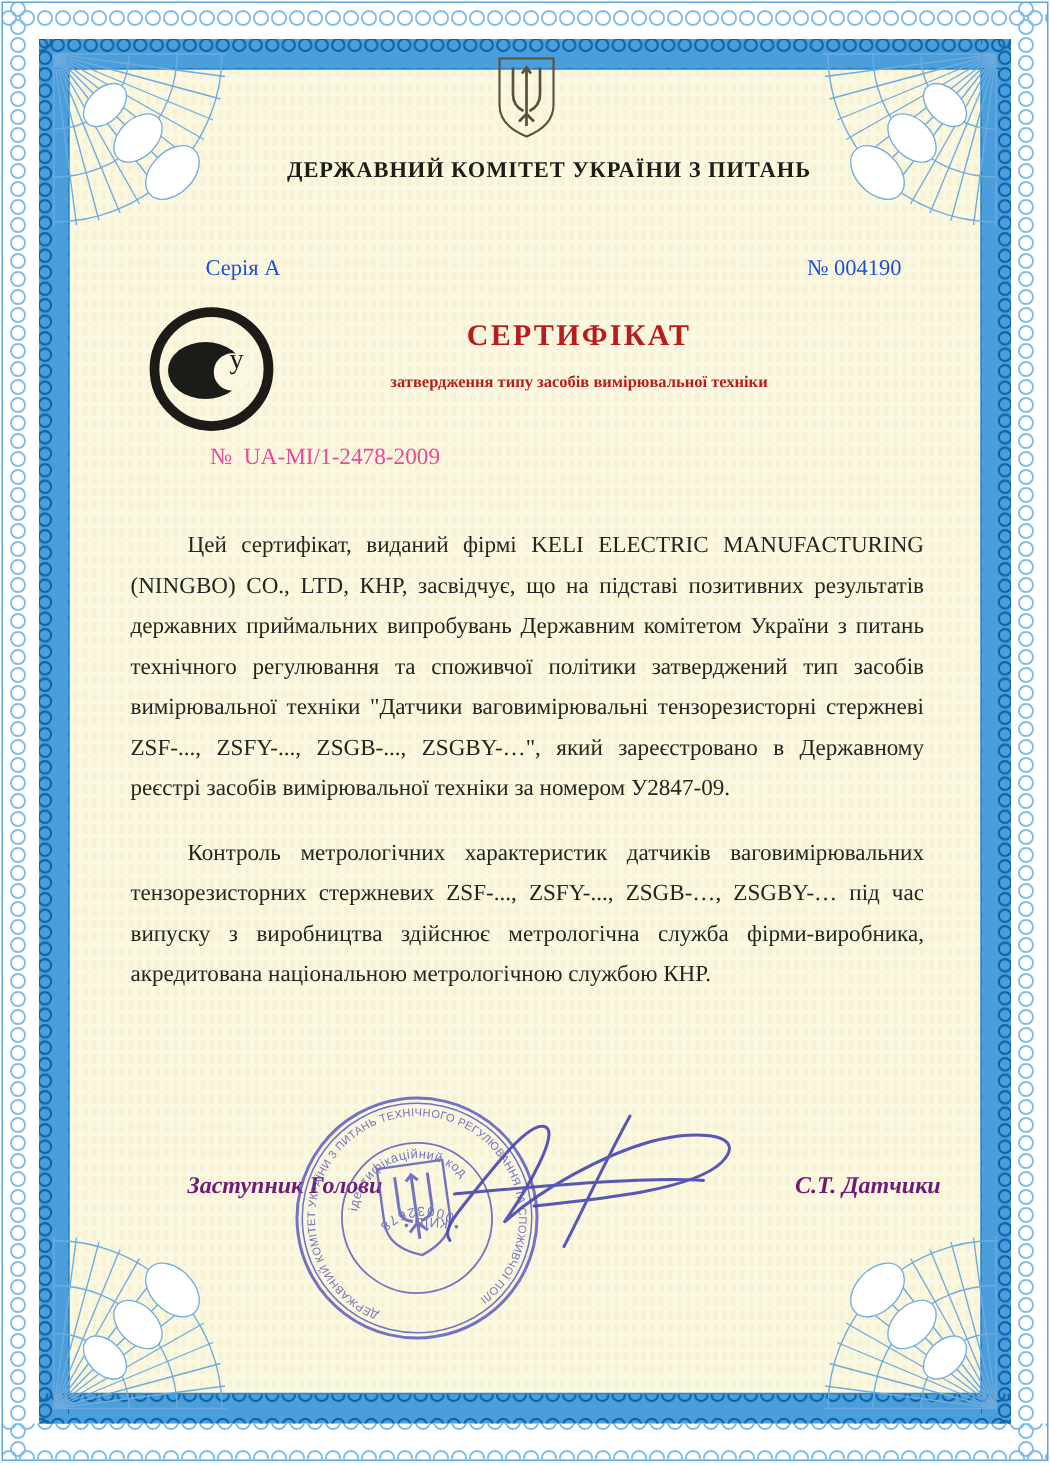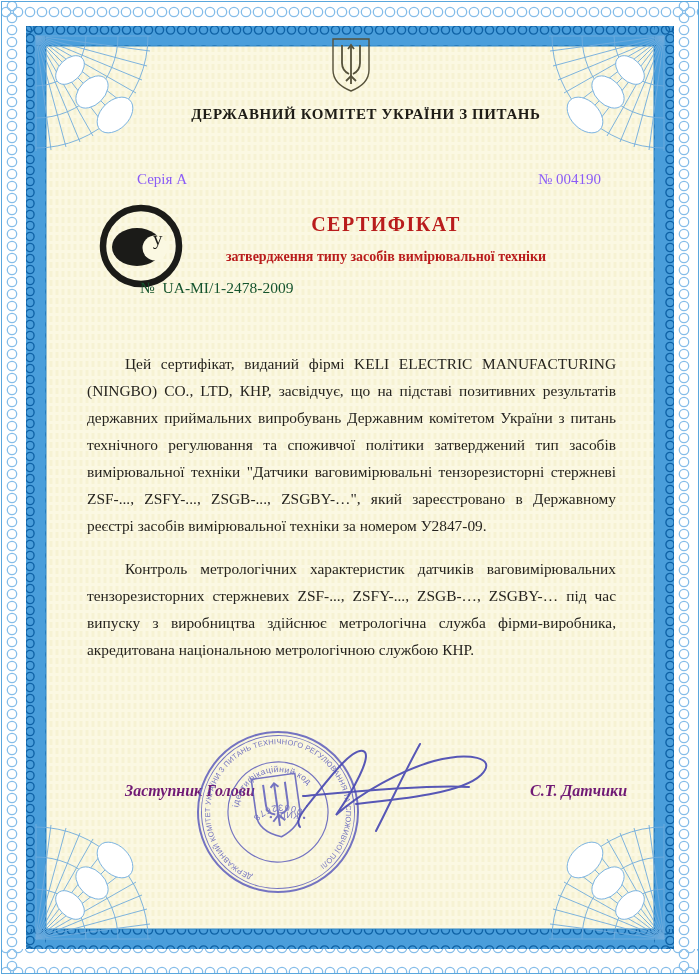--- a/index.html
+++ b/index.html
@@ -8,25 +8,25 @@
     font-family:"Liberation Serif","DejaVu Serif",serif;color:#26241f;overflow:hidden;padding-left:32px;
   }
   svg{display:block;}
   .layer{position:absolute;left:0;top:0;}
   .abs{position:absolute;}
   .pre{white-space:pre;}
   .hdr{
     position:absolute;left:60px;right:60px;top:104px;text-align:center;
     font-weight:bold;font-size:15px;line-height:21px;letter-spacing:0.6px;color:#1e1c16;
   }
-  .series-row{position:absolute;top:171px;font-size:15px;color:#8b5cf6;text-align:right;}
+  .series-row{position:absolute;top:171px;font-size:15px;color:#1d4ed8;text-align:right;}
   .title-wrap{position:absolute;left:90px;right:50px;text-align:center;color:#b91c1c;}
   .cert-title{top:213px;font-size:20px;font-weight:bold;letter-spacing:1.5px;}
-  .cert-subtitle{top:249px;font-size:14px;font-weight:bold;text-align:center;}
-  .docnum-row{position:absolute;top:279px;font-size:15.5px;color:#14532d;}
+  .cert-subtitle{top:249px;font-size:11px;font-weight:bold;text-align:center;}
+  .docnum-row{position:absolute;top:296px;font-size:15.5px;color:#ec4899;}
   .body-text{
     position:absolute;left:71px;width:561px;top:334px;
     font-size:15.4px;line-height:27px;text-align:justify;color:#26241f;
   }
   .body-text p{margin:16px;text-indent:38px;}
   .sig{position:absolute;top:782px;font-size:16px;font-weight:bold;font-style:italic;color:#701a75;}
   .z1{z-index:1;} .z2{z-index:2;}
 </style>
 </head>
 <body>

